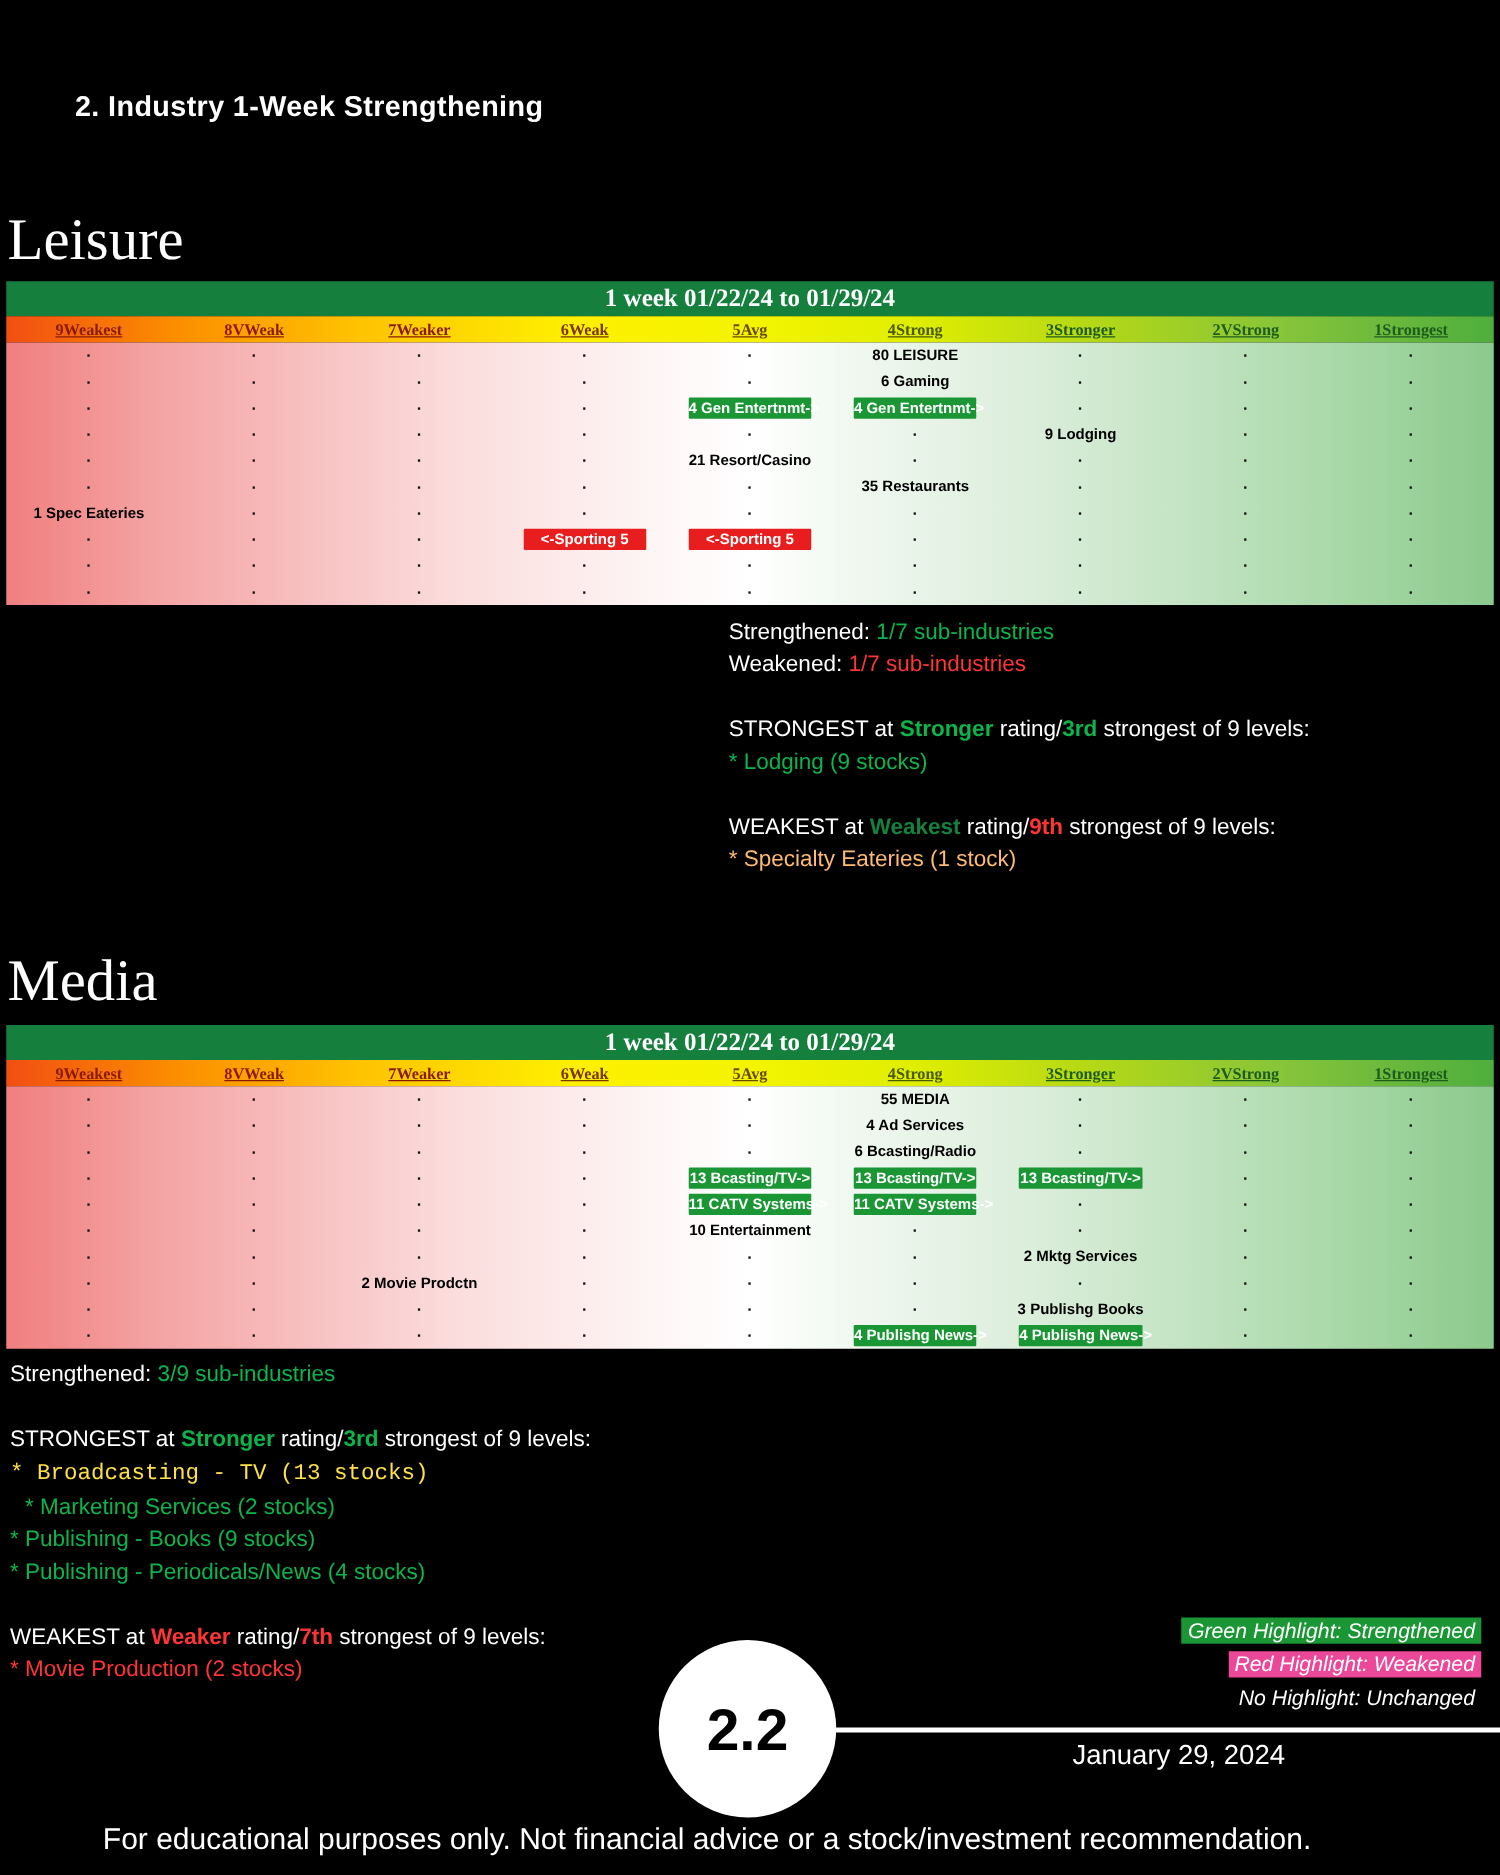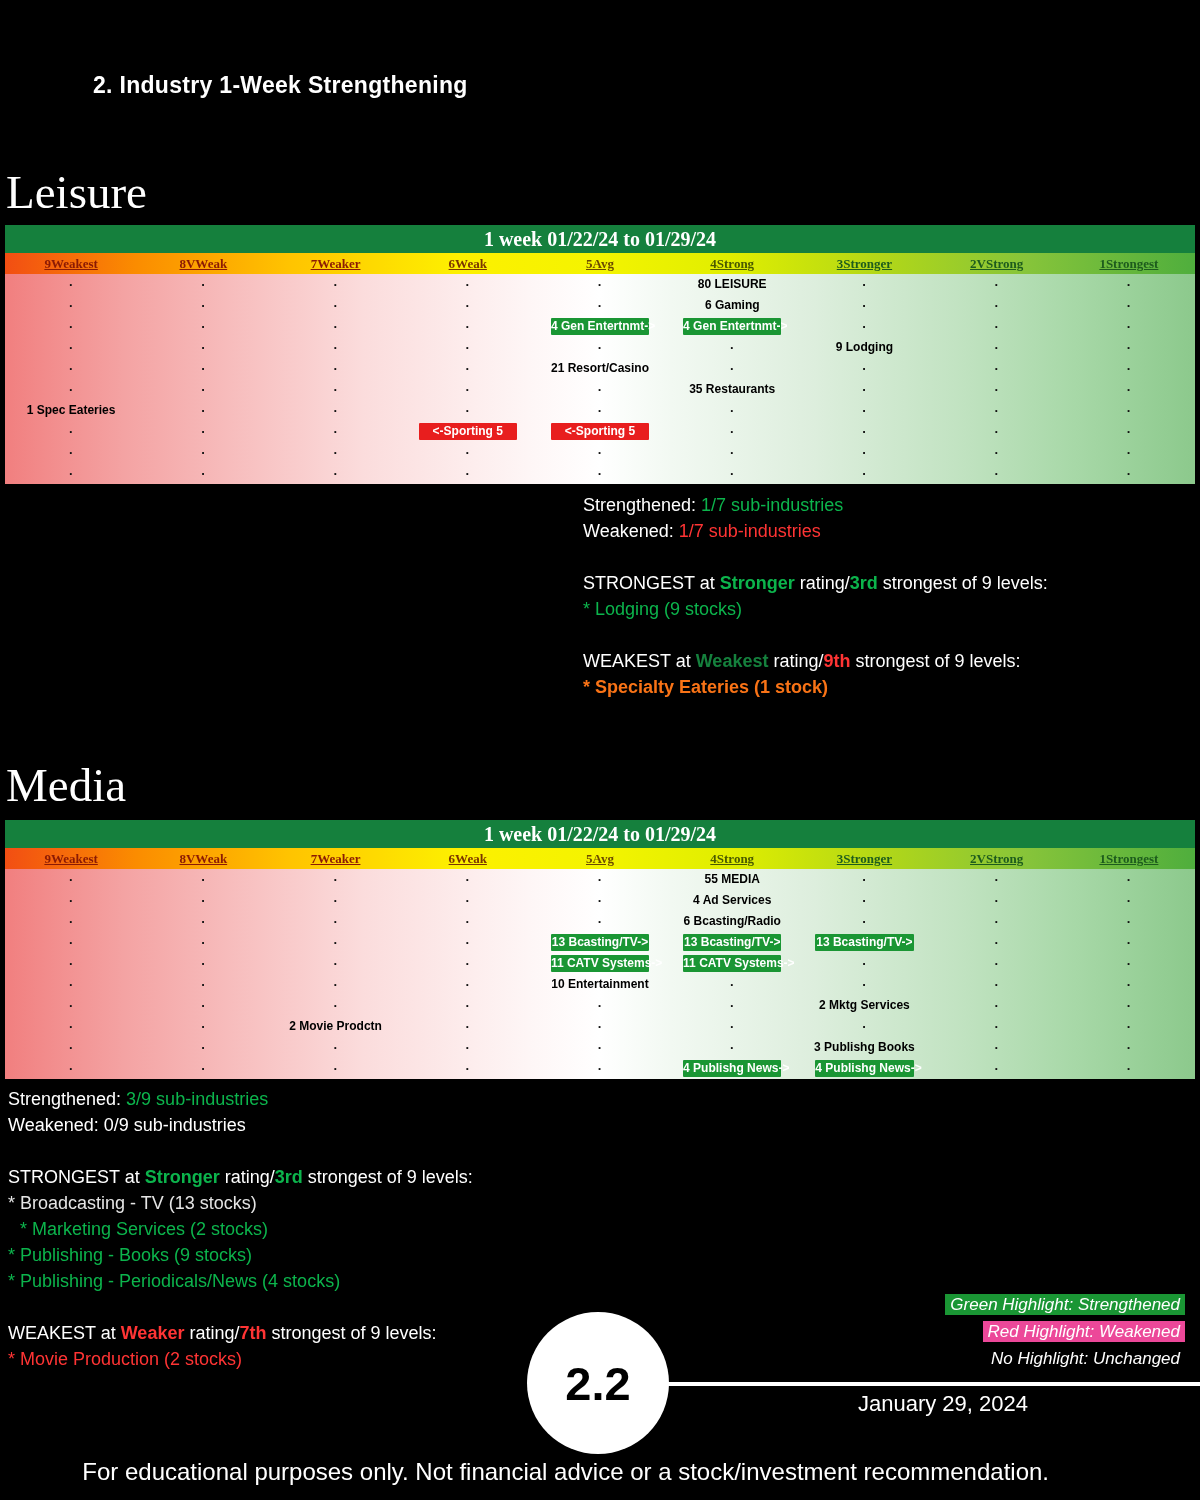--- a/index.html
+++ b/index.html
@@ -3,21 +3,21 @@
 <meta charset="utf-8">
 <style>
   * { margin:0; padding:0; box-sizing:border-box; }
   html,body { background:#000; }
   body {
     width:1200px; height:1500px; position:relative; overflow:hidden;
     font-family:"Liberation Sans", sans-serif; color:#fff;
   }
   .page-title {
     position:absolute; left:60px; top:72px;
-    font-size:23px; font-weight:bold; letter-spacing:.3px; color:#fff;margin-left:33px;
+    font-size:23px; font-weight:bold; letter-spacing:.3px; color:#fff;
   }
   .sec-title {
     position:absolute; font-family:"Liberation Serif", serif;
     font-size:47px; font-weight:400; color:#fff;
   }
   #leisure-title { left:6px; top:165px; }
   #media-title   { left:6px; top:758px; }
 
   .tbl { position:absolute; left:5px; width:1190px; }
   #leisure-table { top:225px; }
@@ -221,21 +221,21 @@
       </div>
     </div>
 </div>
 
 <div class="summary" id="leisure-summary">
     <div class="sline"><span>Strengthened: </span><span style="color: rgb(12, 180, 76);">1/7 sub-industries</span></div>
     <div class="sline"><span>Weakened: </span><span style="color: rgb(255, 52, 52);">1/7 sub-industries</span></div>
     <div class="sline gap"><span>STRONGEST at </span><span style="color: rgb(12, 180, 76); font-weight: bold;">Stronger</span><span> rating/</span><span style="color: rgb(12, 180, 76); font-weight: bold;">3rd</span><span> strongest of 9 levels:</span></div>
     <div class="sline"><span style="color: rgb(12, 180, 76);">* Lodging (9 stocks)</span></div>
     <div class="sline gap"><span>WEAKEST at </span><span style="color: #15803d; font-weight: bold;">Weakest</span><span> rating/</span><span style="color: rgb(255, 52, 52); font-weight: bold;">9th</span><span> strongest of 9 levels:</span></div>
-    <div class="sline"><span style="color: #f97316; font-weight: bold;">* Specialty Eateries (1 stock)</span></div>
+    <div class="sline"><span style="color: #fdba74;">* Specialty Eateries (1 stock)</span></div>
   </div>
 
 <div class="sec-title" id="media-title">Media</div>
 
 <div class="tbl" id="media-table">
   <div class="tbl-period">1 week 01/22/24 to 01/29/24</div>
   <div class="tbl-head">
       <div class="col-h" style="color: rgb(139, 26, 4);">9Weakest</div>
       <div class="col-h" style="color: rgb(139, 26, 4);">8VWeak</div>
       <div class="col-h" style="color: rgb(139, 26, 4);">7Weaker</div>
@@ -369,23 +369,22 @@
           <span class="hl" style="background: rgb(26, 150, 52);">4 Publishg News-&gt;</span>
         </div>
         <div class="cell dot">·</div>
         <div class="cell dot">·</div>
       </div>
     </div>
 </div>
 
 <div class="summary" id="media-summary">
     <div class="sline"><span>Strengthened: </span><span style="color: rgb(12, 180, 76);">3/9 sub-industries</span></div>
-    <div class="sline"><span>Weakened: 0/9 sub-industries</span></div>
     <div class="sline gap"><span>STRONGEST at </span><span style="color: rgb(12, 180, 76); font-weight: bold;">Stronger</span><span> rating/</span><span style="color: rgb(12, 180, 76); font-weight: bold;">3rd</span><span> strongest of 9 levels:</span></div>
-    <div class="sline"><span style="color: #e5e5e5;">* Broadcasting - TV (13 stocks)</span></div>
+    <div class="sline"><span style="color: #fde047; font-family: Liberation Mono, monospace;">* Broadcasting - TV (13 stocks)</span></div>
     <div class="sline"><span style="color: rgb(12, 180, 76); margin-left: 12px;">* Marketing Services (2 stocks)</span></div>
     <div class="sline"><span style="color: rgb(12, 180, 76);">* Publishing - Books (9 stocks)</span></div>
     <div class="sline"><span style="color: rgb(12, 180, 76);">* Publishing - Periodicals/News (4 stocks)</span></div>
     <div class="sline gap"><span>WEAKEST at </span><span style="color: rgb(255, 52, 52); font-weight: bold;">Weaker</span><span> rating/</span><span style="color: rgb(255, 52, 52); font-weight: bold;">7th</span><span> strongest of 9 levels:</span></div>
     <div class="sline"><span style="color: rgb(255, 52, 52);">* Movie Production (2 stocks)</span></div>
   </div>
 
 <div class="legend" id="legend">
     <div class="legend-item"><span style="background: rgb(26, 150, 52);">Green Highlight: Strengthened</span></div>
     <div class="legend-item"><span style="background: #ec4899;">Red Highlight: Weakened</span></div>

